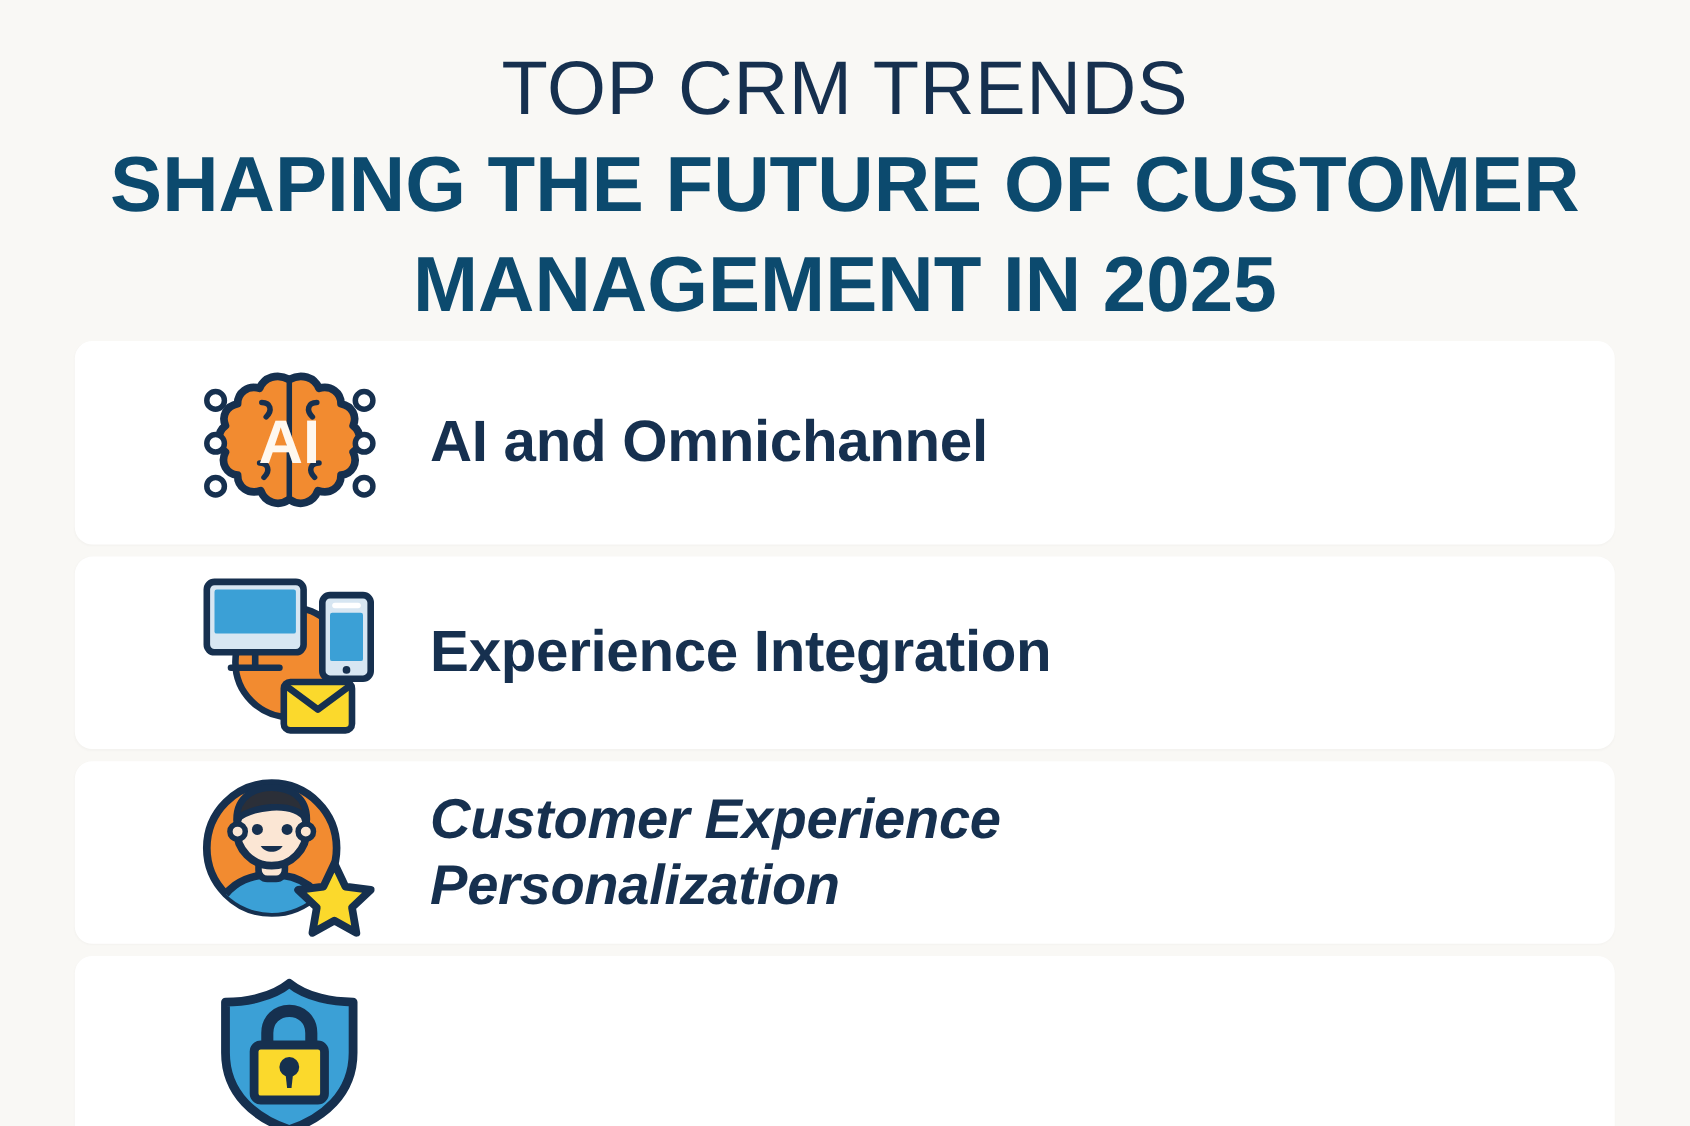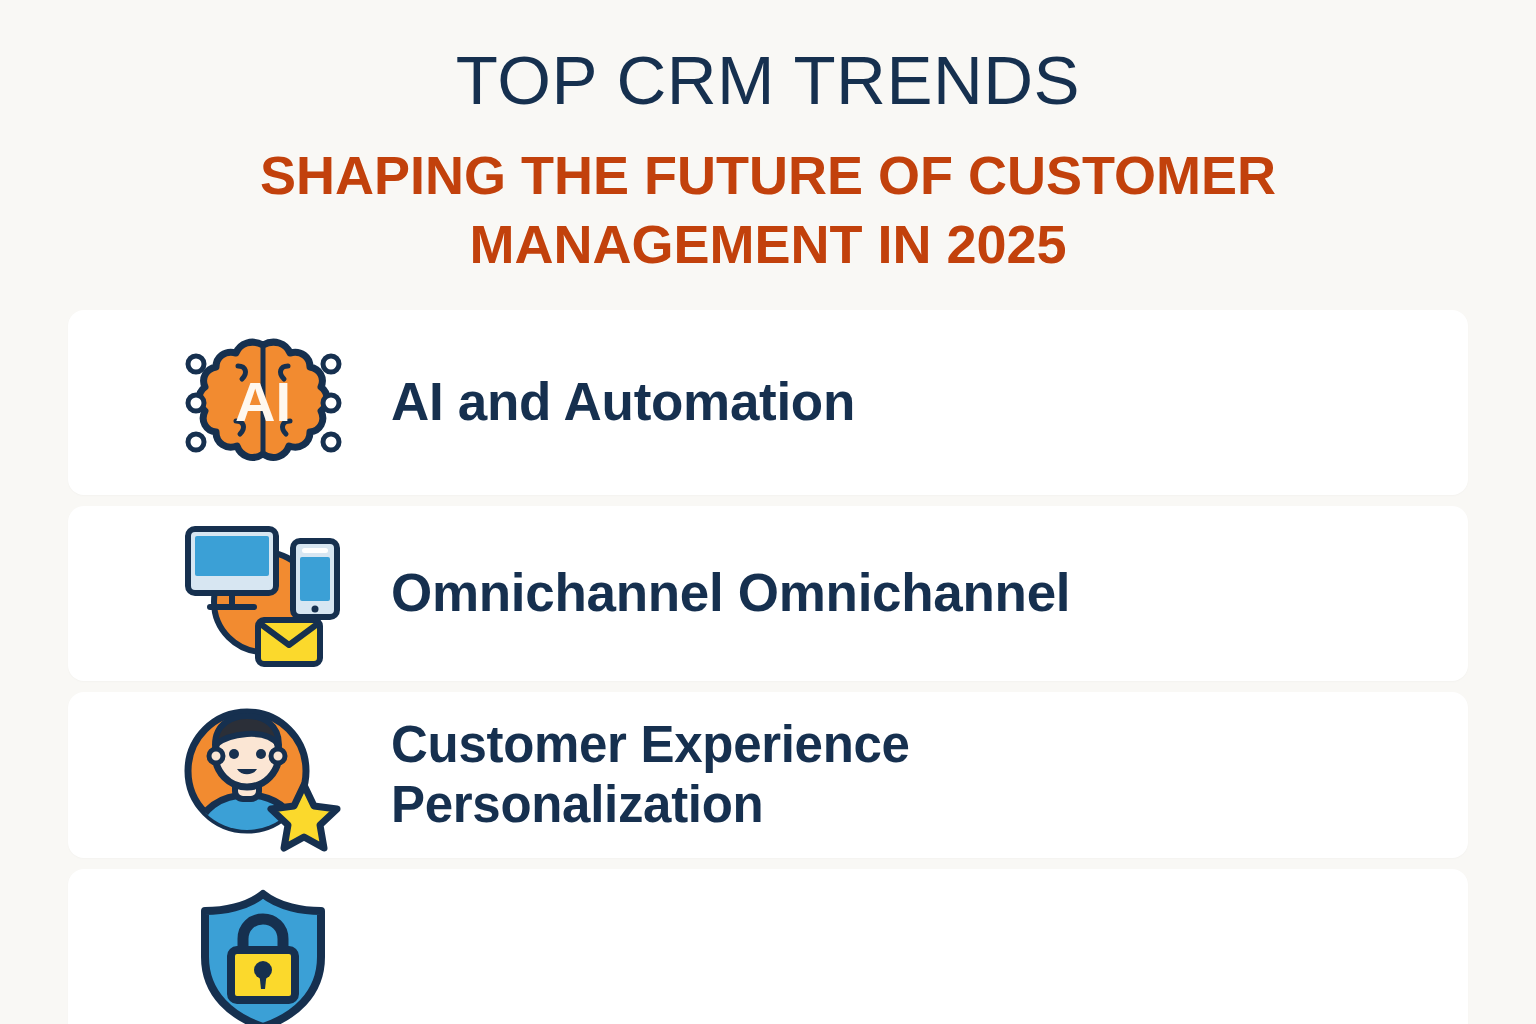--- a/index.html
+++ b/index.html
@@ -25,26 +25,26 @@
   .title-main {
     color: #16304F;
     font-size: 69px;
     font-weight: normal;
     letter-spacing: 0.5px;
     line-height: 1.02;
     text-transform: uppercase;
   }
 
   .title-sub {
-    color: #c2410c;
-    font-size: 54px;
+    color: #0c4a6e;
+    font-size: 71px;
     font-weight: bold;
     line-height: 1.28;
     text-transform: uppercase;
-    margin-top: 25px;
+    margin-top: 8px;
     padding: 0 60px;
   }
 
   
   .cards {
     position: absolute;
     left: 68px;
     top: 310px;
     width: 1400px;
     display: flex;
@@ -56,21 +56,21 @@
     background: #FFFFFF;
     border-radius: 16px;
     display: flex;
     align-items: center;
     padding-left: 105px;
     box-shadow: 0 1px 2px rgba(0,0,0,0.025);
   }
 
   .card-1 { height: 185px; }
   .card-2 { height: 175px; }
-  .card-3 { height: 166px; }
+  .card-3 { height: 166px; font-style: italic; }
   .card-4 { height: 180px; }
 
   .card-icon {
     flex: 0 0 auto;
     width: 180px;
     display: flex;
     justify-content: center;
   }
 
   .card-label {
@@ -134,21 +134,21 @@
         <g fill="#FFFFFF" stroke="#16304F" stroke-width="5">
           <circle cx="20" cy="31" r="8"></circle>
           <circle cx="20" cy="70" r="8"></circle>
           <circle cx="20" cy="109" r="8"></circle>
           <circle cx="155" cy="31" r="8"></circle>
           <circle cx="155" cy="70" r="8"></circle>
           <circle cx="155" cy="109" r="8"></circle>
         </g>
       </svg>
     </div>
-    <div class="card-label">AI and Automation</div>
+    <div class="card-label">AI and Omnichannel</div>
   </div>
 
   <div class="card card-2">
     <div class="card-icon">
       <svg width="175" height="150" viewBox="0 0 175 150">
 
         <circle cx="88" cy="83" r="50" fill="#F28B30" stroke="#16304F" stroke-width="6"></circle>
 
         <g stroke="#16304F" stroke-width="6" fill="none" stroke-linecap="round">
           <line x1="56" y1="72" x2="56" y2="88"></line>
@@ -160,21 +160,21 @@
 
         <rect x="117" y="22" width="44" height="76" rx="7" fill="#D7E6F2" stroke="#16304F" stroke-width="6"></rect>
         <rect x="124" y="38" width="30" height="44" rx="2" fill="#3BA0D6"></rect>
         <rect x="126" y="29" width="26" height="5" rx="2.5" fill="#FFFFFF"></rect>
         <circle cx="139" cy="90" r="3.5" fill="#16304F"></circle>
 
         <rect x="82" y="101" width="62" height="44" rx="6" fill="#FBD92C" stroke="#16304F" stroke-width="6"></rect>
         <path d="M86 106 L113 126 L140 106" fill="none" stroke="#16304F" stroke-width="6" stroke-linecap="round" stroke-linejoin="round"></path>
       </svg>
     </div>
-    <div class="card-label">Omnichannel Omnichannel</div>
+    <div class="card-label">Experience Integration</div>
   </div>
 
   <div class="card card-3">
     <div class="card-icon">
       <svg width="165" height="145" viewBox="0 0 165 145">
         <defs>
           <clipPath id="avatarClip">
               <circle cx="66" cy="68" r="59"></circle>
             </clipPath>
         </defs>

